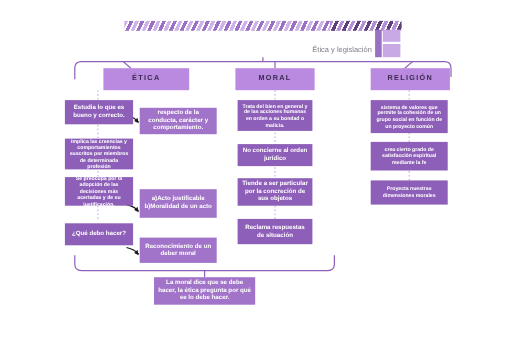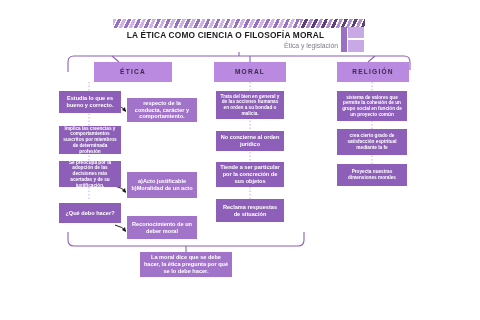--- a/index.html
+++ b/index.html
@@ -80,21 +80,20 @@
   .lightp { background: #a274c9; font-size: 5.6px; font-weight: bold; }
   svg.wires { position: absolute; left: 0; top: 0; width: 480px; height: 320px; }
 </style>
 </head>
 <body>
 
 <div id="canvas">
 
   <div class="stripes"></div>
   <div class="stripes-dark"></div>
-  <div class="main-title">LA ÉTICA COMO CIENCIA O FILOSOFÍA MORAL</div>
   <div class="subtitle">Ética y legislación</div>
   <div class="book-icon">
     <div class="spine"></div>
     <div class="pg1"></div>
     <div class="pg2"></div>
   </div>
 
   <svg class="wires">
 
     <path d="M239,52 L239,56" stroke="#8e5fb8" stroke-width="1.1" fill="none"></path>

